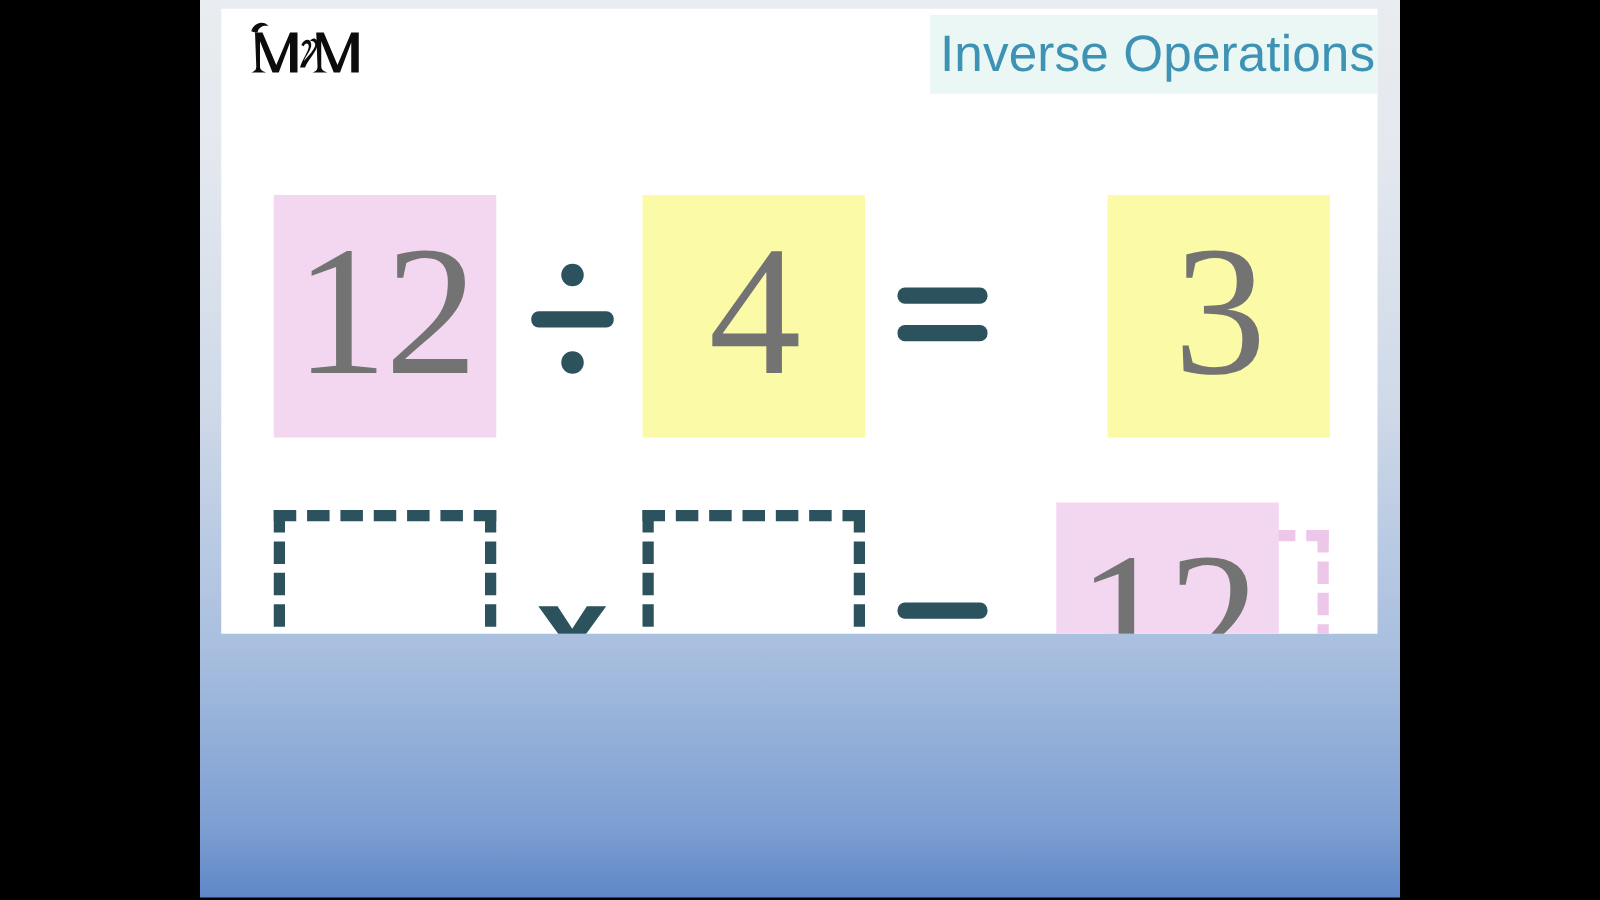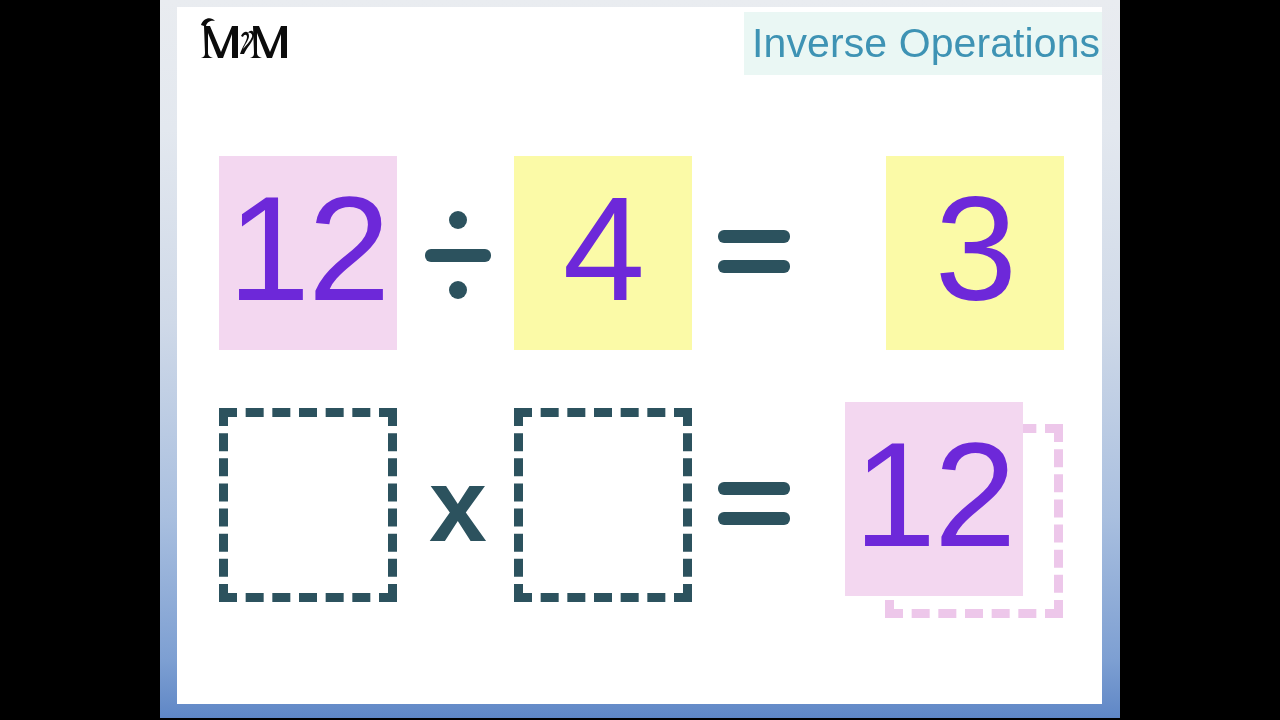--- a/index.html
+++ b/index.html
@@ -45,21 +45,21 @@
                 #5f87c6 100%);
     padding: 0;
     box-sizing: border-box;
   }
 
   .slide-inner {
     position: absolute;
     left: 17px;
     top: 7px;
     width: 925px;
-    height: 697px;
+    height: 500px;
     background: #ffffff;
     overflow: hidden;
   }
 
   
   .logo {
     position: absolute;
     left: 14px;
     top: 2px;
     width: 120px;
@@ -109,22 +109,22 @@
   }
 
   .num-box {
     width: 178px;
     height: 194px;
   }
   .num-box.pink   { background: #f3d7f0; }
   .num-box.yellow { background: #fbfaa7; }
 
   .num-text {
-    color: #6d28d9;
-    font-family: Liberation Sans, sans-serif;
+    color: #737373;
+    font-family: Liberation Serif, serif;
     font-size: 148px;
     font-weight: 400;
     line-height: 1;
     letter-spacing: -2px;
     position: relative;
     top: -4px;
   }
 
   .dashed-box {
     width: 178px;

